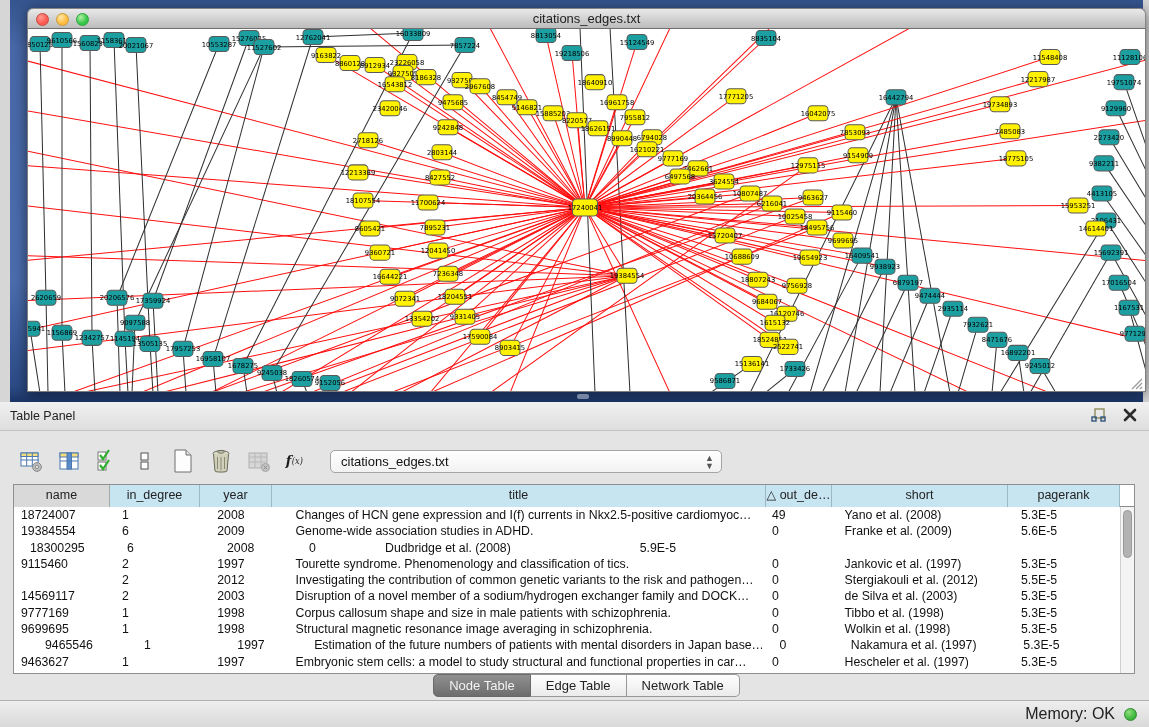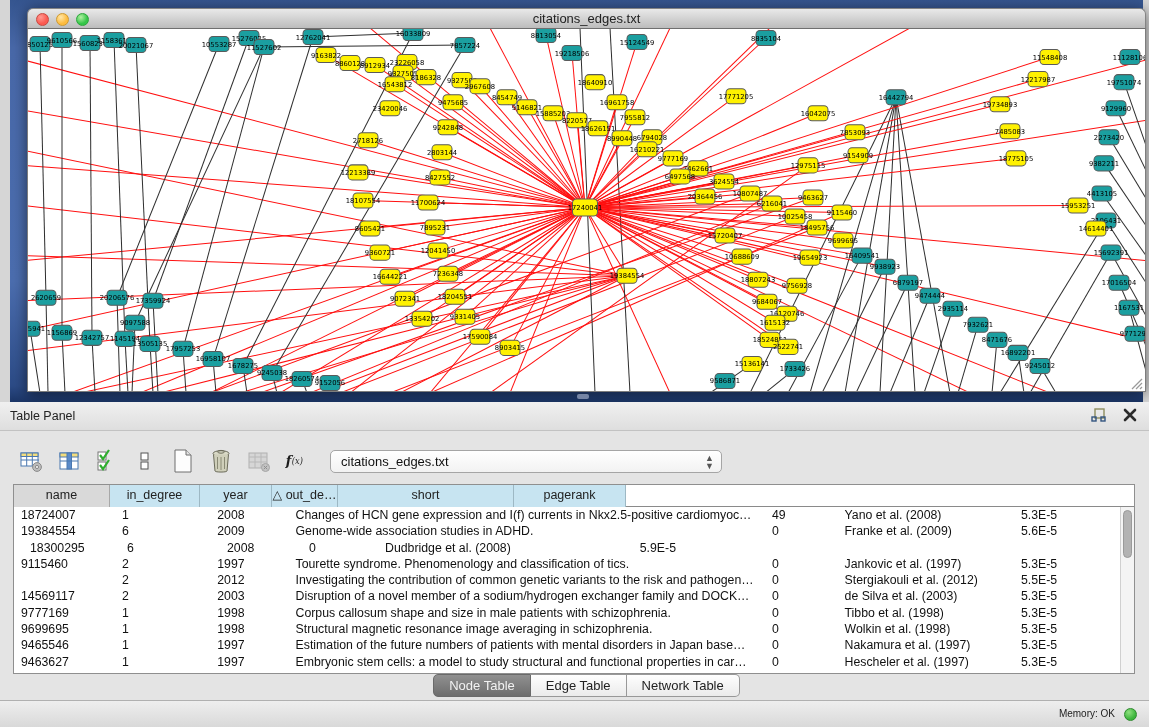--- a/index.html
+++ b/index.html
@@ -64,21 +64,21 @@
   .tabs{position:absolute;top:272px;left:12px;width:100%;display:flex;justify-content:center;}
   .seg{height:23px;line-height:22px;font-size:13px;padding:0 15px;box-sizing:border-box;
     background:linear-gradient(#fefefe,#ebebeb);border:1px solid #989898;border-left:none;color:#222;}
   .seg.first{border-left:1px solid #989898;border-radius:5px 0 0 5px;}
   .seg.last{border-radius:0 5px 5px 0;}
   .seg.active{background:linear-gradient(#909090,#6d6d6d);color:#f2f2f2;border-color:#6a6a6a;}
 
   
   .statusbar{position:absolute;left:0;top:700px;width:1149px;height:27px;
     background:linear-gradient(#eeeeee,#d9d9d9);border-top:1px solid #b0b0b0;box-sizing:border-box;}
-  .memory{position:absolute;right:34px;top:0;line-height:26px;font-size:10px;color:#222;}
+  .memory{position:absolute;right:34px;top:0;line-height:26px;font-size:16px;color:#222;}
   .mem-dot{position:absolute;right:12px;top:7px;width:13px;height:13px;border-radius:50%;
     background:radial-gradient(circle at 35% 30%,#8ee07e,#3cb53c 65%);border:1px solid #2d8a2d;box-sizing:border-box;}
 </style>
 </head>
 <body>
 
 <div class="desktop">
   <div class="netwin">
     <div class="titlebar">
       <div class="lights">
@@ -627,20 +627,21 @@
       <span class="combo-text">citations_edges.txt</span>
       <span class="combo-arrows">▲<br>▼</span>
     </div>
   </div>
 
   <div class="tbl">
     <div class="thead">
         <div class="th first" style="width: 96px;">name</div>
         <div class="th" style="width: 90px;">in_degree</div>
         <div class="th" style="width: 72px;">year</div>
+        <div class="th" style="width: 494px;">title</div>
         <div class="th" style="width: 66px;">△ out_de…</div>
         <div class="th" style="width: 176px;">short</div>
         <div class="th" style="width: 112px;">pagerank</div>
       </div>
     <div class="tbody">
         <div class="tr">
           <div class="td" style="width: 96px;">18724007</div>
           <div class="td" style="width: 90px;">1</div>
           <div class="td" style="width: 72px;">2008</div>
           <div class="td" style="width: 494px;">Changes of HCN gene expression and I(f) currents in Nkx2.5-positive cardiomyoc…</div>
@@ -704,21 +705,21 @@
         <div class="tr">
           <div class="td" style="width: 96px;">9699695</div>
           <div class="td" style="width: 90px;">1</div>
           <div class="td" style="width: 72px;">1998</div>
           <div class="td" style="width: 494px;">Structural magnetic resonance image averaging in schizophrenia.</div>
           <div class="td" style="width: 66px;">0</div>
           <div class="td" style="width: 176px;">Wolkin et al. (1998)</div>
           <div class="td" style="width: 112px;">5.3E-5</div>
         </div>
         <div class="tr">
-          <div class="td" style="width: 96px;">9465546</div>
+          <div class="td" style="width: 96px; margin-left: 24px;">9465546</div>
           <div class="td" style="width: 90px;">1</div>
           <div class="td" style="width: 72px;">1997</div>
           <div class="td" style="width: 494px;">Estimation of the future numbers of patients with mental disorders in Japan base…</div>
           <div class="td" style="width: 66px;">0</div>
           <div class="td" style="width: 176px;">Nakamura et al. (1997)</div>
           <div class="td" style="width: 112px;">5.3E-5</div>
         </div>
         <div class="tr">
           <div class="td" style="width: 96px;">9463627</div>
           <div class="td" style="width: 90px;">1</div>

